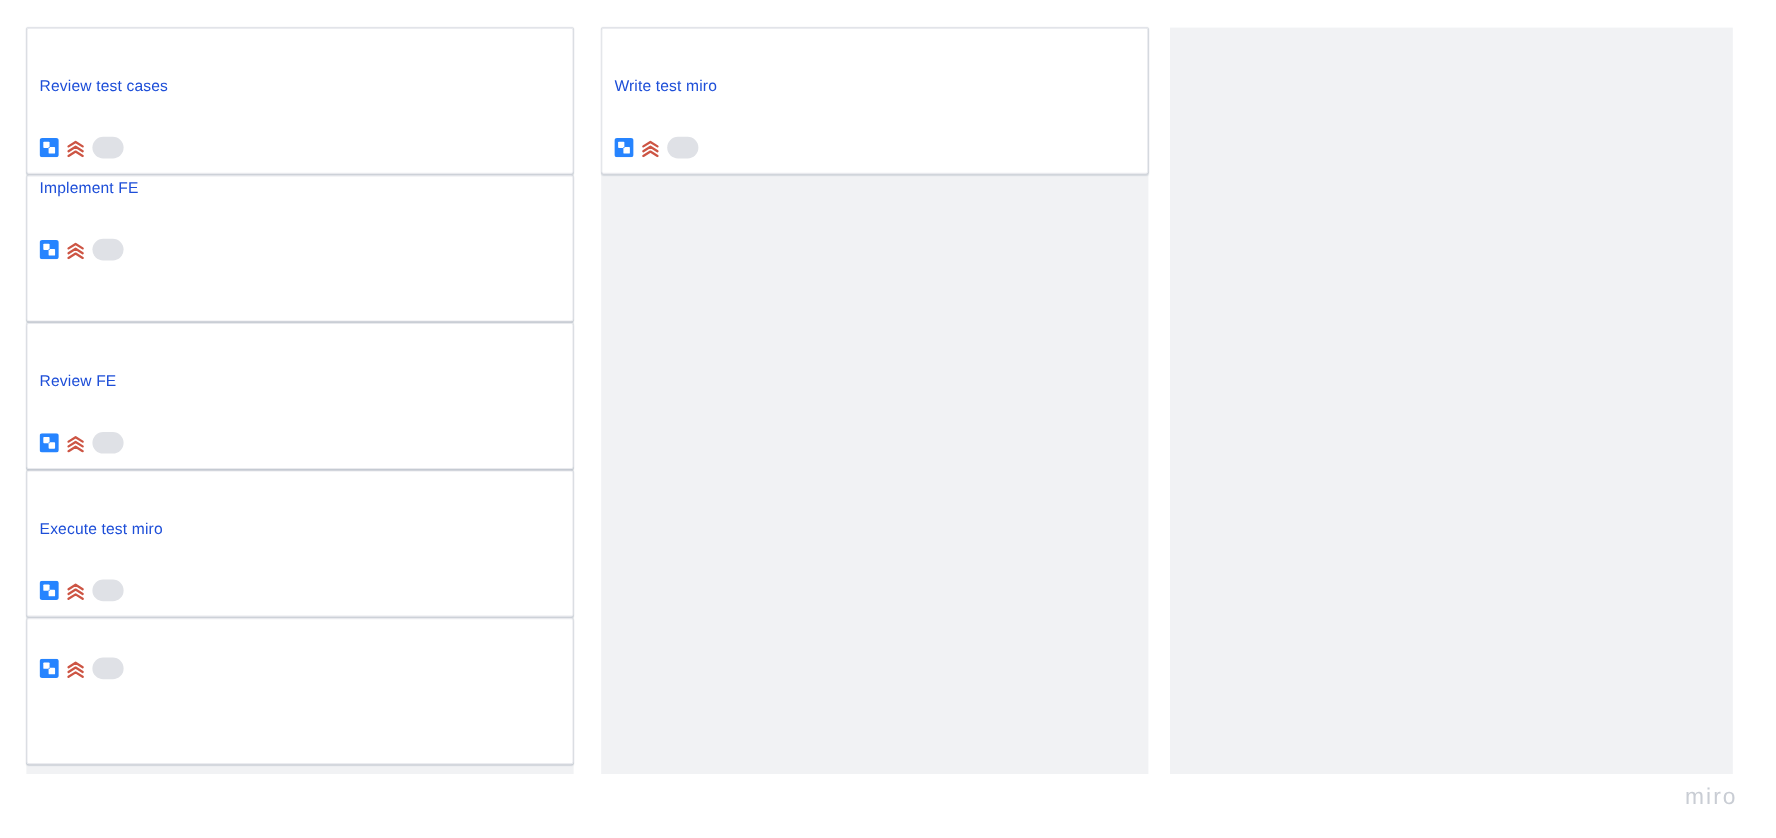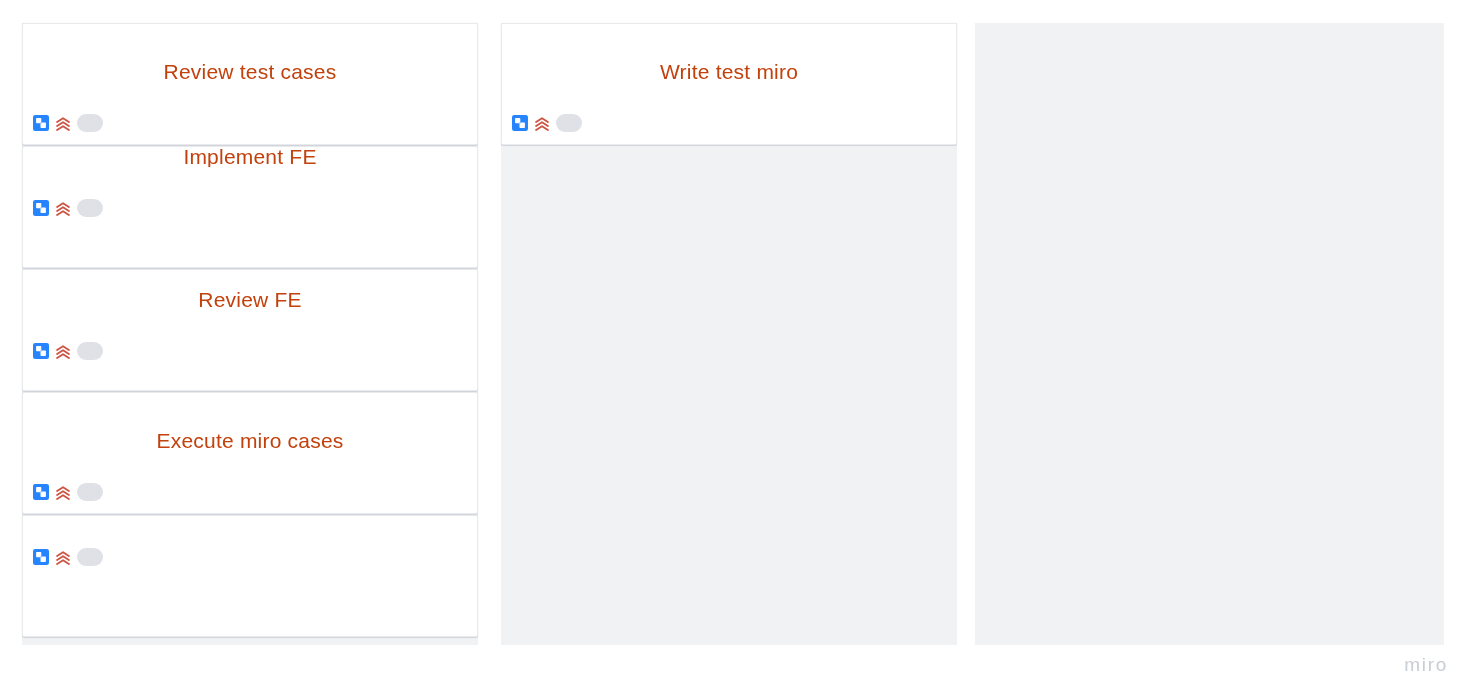--- a/index.html
+++ b/index.html
@@ -49,29 +49,28 @@
     border-radius: 2px;
     box-shadow: 0 1px 1px rgba(9, 30, 66, 0.12), 0 0 1px rgba(9, 30, 66, 0.12);
     padding: 0 10px;
     margin-bottom: 1px;
     display: flex;
     flex-direction: column;
     justify-content: flex-start;
   }
 
   .card-title {
-    font-size: 21px;
+    font-size: 13px;
     line-height: 20px;
-    color: #c2410c;
+    color: #1d4ed8;
     letter-spacing: 0.01em;
     font-weight: 400;
     white-space: nowrap;
     overflow: hidden;
     text-overflow: ellipsis;
-    text-align: center;
   }
 
   .card-meta {
     display: flex;
     align-items: center;
     gap: 6px;
   }
 
   
   .icon-type {
@@ -141,38 +140,38 @@
               </svg></span>
             <span class="icon-priority" title="Highest"><svg viewBox="0 0 16 16" width="16" height="16" aria-hidden="true">
                 <path d="M2.1 7.00 L8 3.30 L13.9 7.00" fill="none" stroke="#cd5544" stroke-width="1.9" stroke-linecap="round" stroke-linejoin="round"></path>
                 <path d="M2.1 11.00 L8 7.30 L13.9 11.00" fill="none" stroke="#cd5544" stroke-width="1.9" stroke-linecap="round" stroke-linejoin="round"></path>
                 <path d="M2.1 15.00 L8 11.30 L13.9 15.00" fill="none" stroke="#cd5544" stroke-width="1.9" stroke-linecap="round" stroke-linejoin="round"></path>
               </svg></span>
             <span class="avatar-placeholder"></span>
           </div>
         </div>
         <div class="card" style="height: 122px;">
-          <div class="card-title" style="margin-top: 20px;">Review FE</div>
-          <div class="card-meta" style="margin-top: 32px;">
-            <span class="icon-type" title="Story"><svg viewBox="0 0 16 16" width="16" height="16" aria-hidden="true">
-                <rect x="0" y="0" width="16" height="16" rx="2.2" fill="#2684ff"></rect>
-                <rect x="3.1" y="3.1" width="5.2" height="5.2" rx="0.7" fill="#ffffff"></rect>
-                <rect x="7.5" y="7.5" width="5.4" height="5.4" rx="0.7" fill="#ffffff"></rect>
-                <rect x="7.5" y="7.5" width="0.9" height="0.9" fill="#2684ff"></rect>
-              </svg></span>
-            <span class="icon-priority" title="Highest"><svg viewBox="0 0 16 16" width="16" height="16" aria-hidden="true">
-                <path d="M2.1 7.00 L8 3.30 L13.9 7.00" fill="none" stroke="#cd5544" stroke-width="1.9" stroke-linecap="round" stroke-linejoin="round"></path>
-                <path d="M2.1 11.00 L8 7.30 L13.9 11.00" fill="none" stroke="#cd5544" stroke-width="1.9" stroke-linecap="round" stroke-linejoin="round"></path>
-                <path d="M2.1 15.00 L8 11.30 L13.9 15.00" fill="none" stroke="#cd5544" stroke-width="1.9" stroke-linecap="round" stroke-linejoin="round"></path>
-              </svg></span>
-            <span class="avatar-placeholder"></span>
-          </div>
-        </div>
-        <div class="card" style="height: 122px;">
-          <div class="card-title" style="margin-top: 38px;">Execute miro cases</div>
+          <div class="card-title" style="margin-top: 38px;">Review FE</div>
+          <div class="card-meta" style="margin-top: 32px;">
+            <span class="icon-type" title="Story"><svg viewBox="0 0 16 16" width="16" height="16" aria-hidden="true">
+                <rect x="0" y="0" width="16" height="16" rx="2.2" fill="#2684ff"></rect>
+                <rect x="3.1" y="3.1" width="5.2" height="5.2" rx="0.7" fill="#ffffff"></rect>
+                <rect x="7.5" y="7.5" width="5.4" height="5.4" rx="0.7" fill="#ffffff"></rect>
+                <rect x="7.5" y="7.5" width="0.9" height="0.9" fill="#2684ff"></rect>
+              </svg></span>
+            <span class="icon-priority" title="Highest"><svg viewBox="0 0 16 16" width="16" height="16" aria-hidden="true">
+                <path d="M2.1 7.00 L8 3.30 L13.9 7.00" fill="none" stroke="#cd5544" stroke-width="1.9" stroke-linecap="round" stroke-linejoin="round"></path>
+                <path d="M2.1 11.00 L8 7.30 L13.9 11.00" fill="none" stroke="#cd5544" stroke-width="1.9" stroke-linecap="round" stroke-linejoin="round"></path>
+                <path d="M2.1 15.00 L8 11.30 L13.9 15.00" fill="none" stroke="#cd5544" stroke-width="1.9" stroke-linecap="round" stroke-linejoin="round"></path>
+              </svg></span>
+            <span class="avatar-placeholder"></span>
+          </div>
+        </div>
+        <div class="card" style="height: 122px;">
+          <div class="card-title" style="margin-top: 38px;">Execute test miro</div>
           <div class="card-meta" style="margin-top: 32px;">
             <span class="icon-type" title="Story"><svg viewBox="0 0 16 16" width="16" height="16" aria-hidden="true">
                 <rect x="0" y="0" width="16" height="16" rx="2.2" fill="#2684ff"></rect>
                 <rect x="3.1" y="3.1" width="5.2" height="5.2" rx="0.7" fill="#ffffff"></rect>
                 <rect x="7.5" y="7.5" width="5.4" height="5.4" rx="0.7" fill="#ffffff"></rect>
                 <rect x="7.5" y="7.5" width="0.9" height="0.9" fill="#2684ff"></rect>
               </svg></span>
             <span class="icon-priority" title="Highest"><svg viewBox="0 0 16 16" width="16" height="16" aria-hidden="true">
                 <path d="M2.1 7.00 L8 3.30 L13.9 7.00" fill="none" stroke="#cd5544" stroke-width="1.9" stroke-linecap="round" stroke-linejoin="round"></path>
                 <path d="M2.1 11.00 L8 7.30 L13.9 11.00" fill="none" stroke="#cd5544" stroke-width="1.9" stroke-linecap="round" stroke-linejoin="round"></path>

